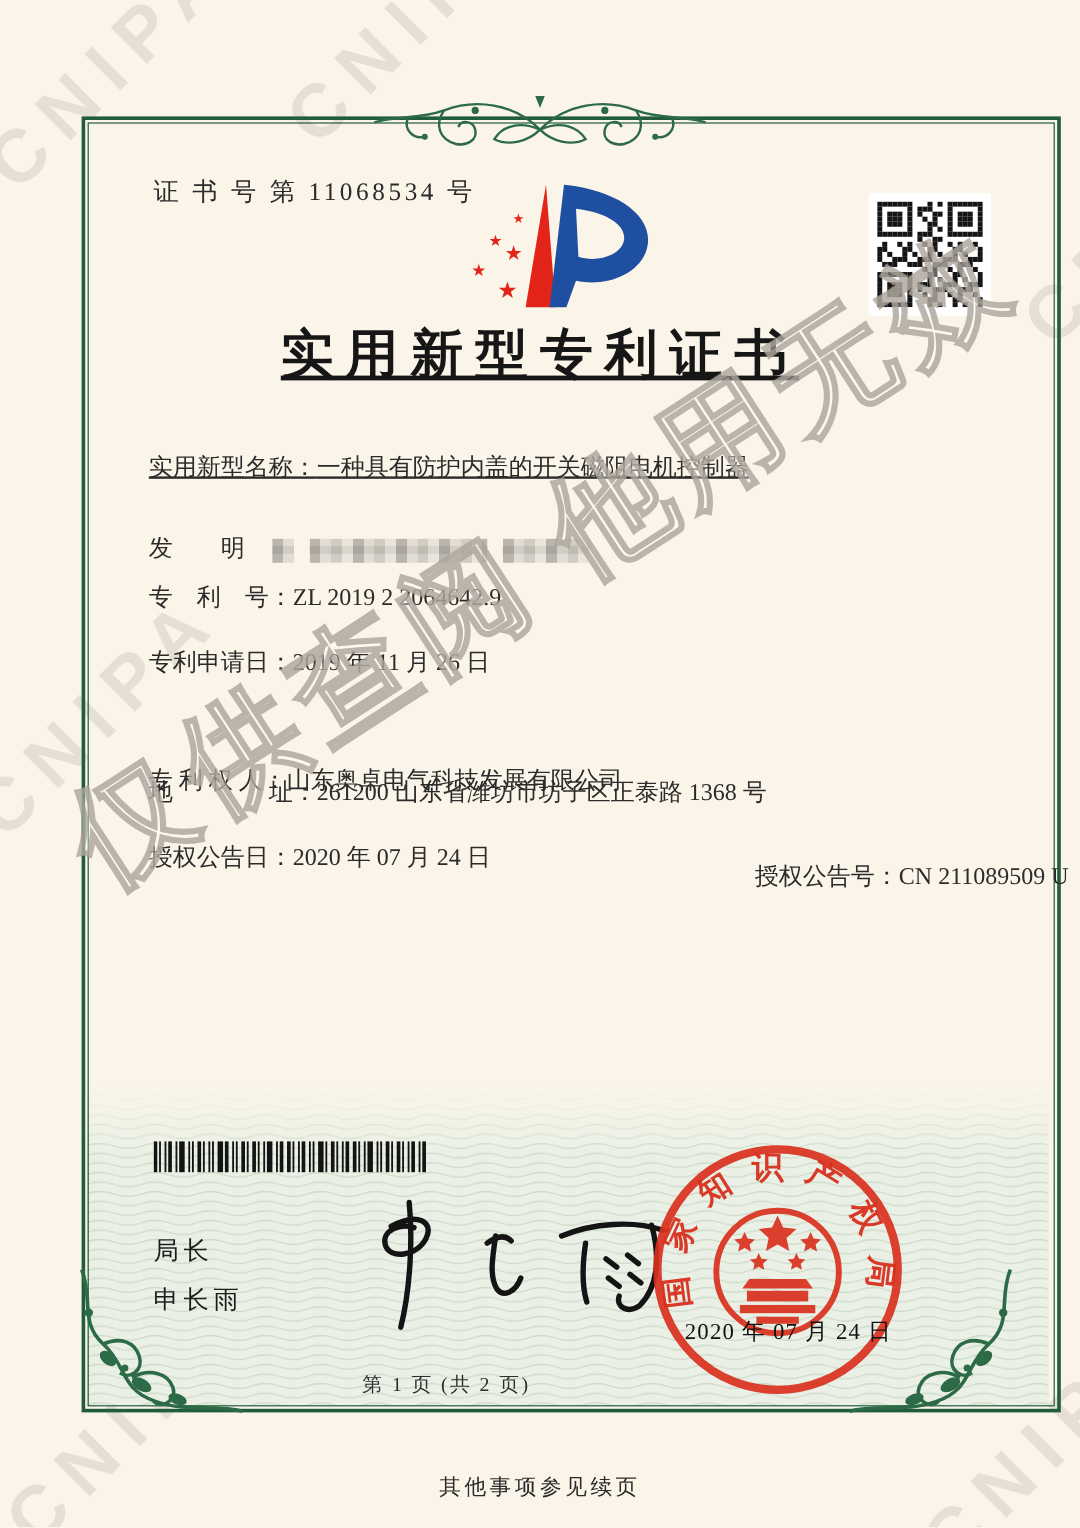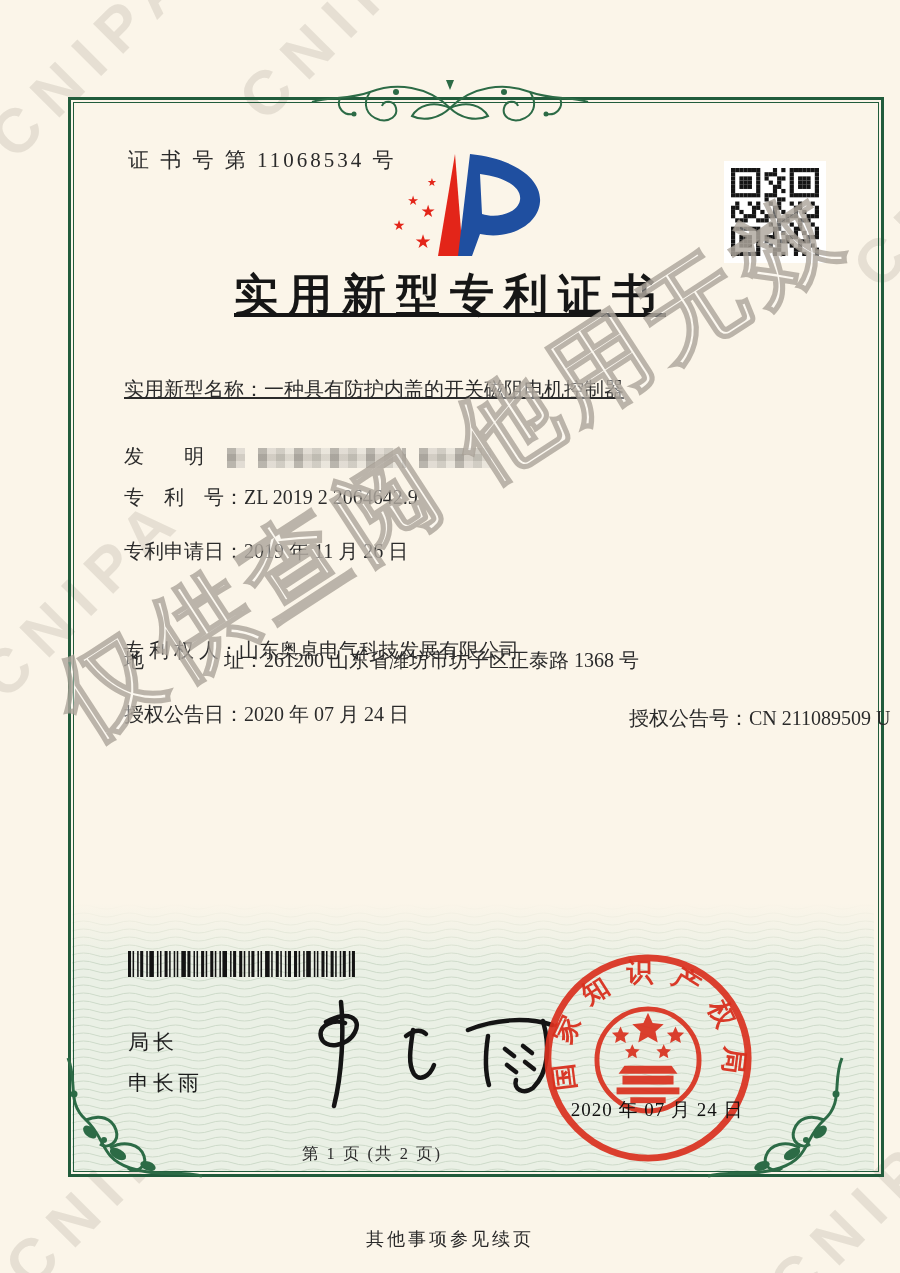--- a/index.html
+++ b/index.html
@@ -43,21 +43,21 @@
           font-size:44px; font-weight:700; letter-spacing:10px; color:#161616;text-decoration:underline; }
   
   .row{ position:absolute; left:124px; font-size:20px; color:#2b2b2b; white-space:nowrap; }
   .row .lbl{ }
   .redact{ display:inline-block; vertical-align:-3px; height:20px; }
   .redact span{ display:inline-block; height:20px; margin-right:13px; vertical-align:top; opacity:.85;
     background:
       repeating-linear-gradient(90deg, rgba(110,108,102,.55) 0 9px, rgba(196,192,184,.55) 9px 18px, rgba(150,148,140,.5) 18px 27px, rgba(214,210,202,.55) 27px 36px),
       repeating-linear-gradient(0deg, rgba(255,255,255,.2) 0 7px, rgba(96,94,88,.25) 7px 14px);
   }
-  .grant2{ position:absolute; left:505px; top:4px;text-align:right; }
+  .grant2{ position:absolute; left:505px; top:16px;text-align:right; }
   
   .paras{ position:absolute; left:108px; top:741px; width:694px;
           font-size:19.5px; line-height:33px; text-align:justify; color:#222; }
   .paras p{ margin:0; text-indent:2em; }
   
   .barcode{ position:absolute; left:128px; top:951px; }
   .officer{ position:absolute; left:128px; top:1028px; font-size:21px;
             font-family:"Liberation Sans","DejaVu Sans",sans-serif; color:#1d1d1d; }
   .officer div{ margin-bottom:13px; letter-spacing:4px; }
   .sig{ position:absolute; left:282px; top:992px; }

